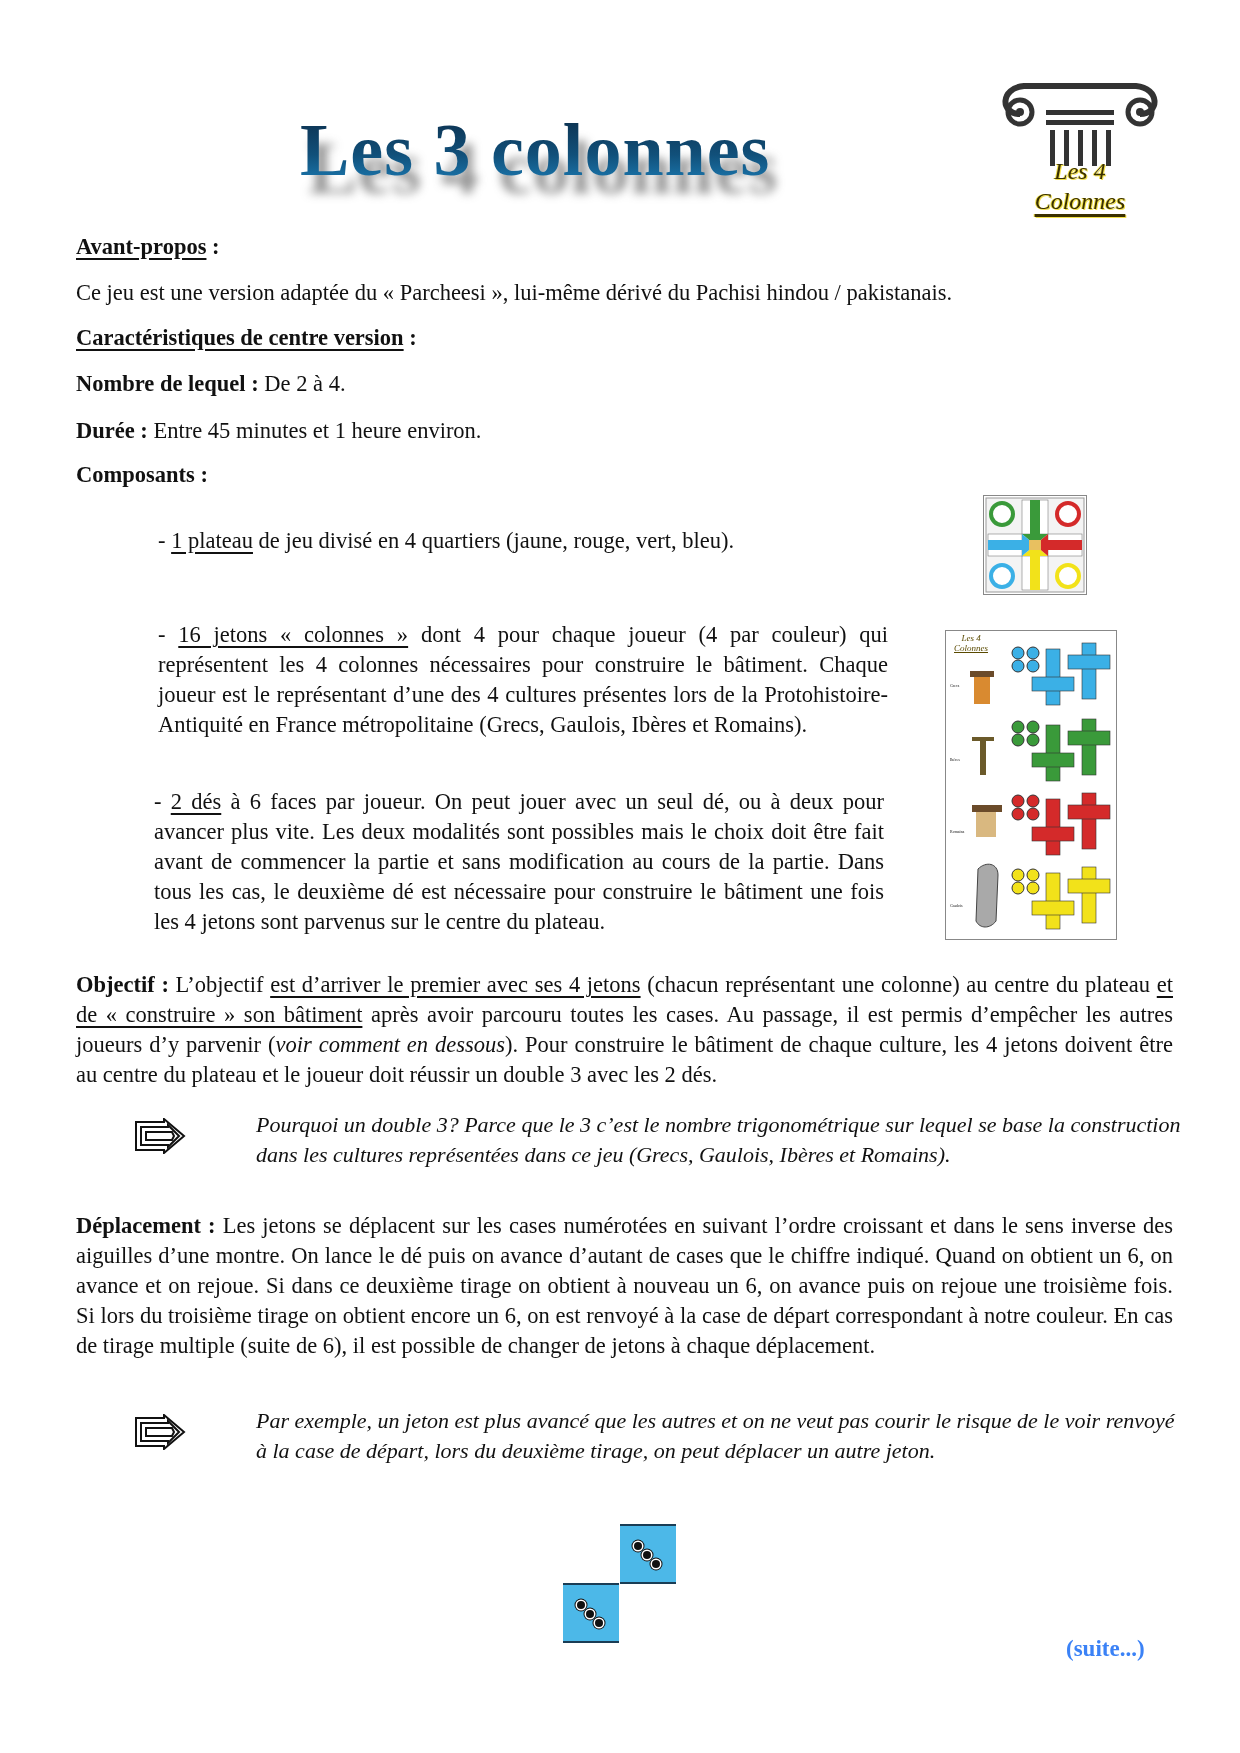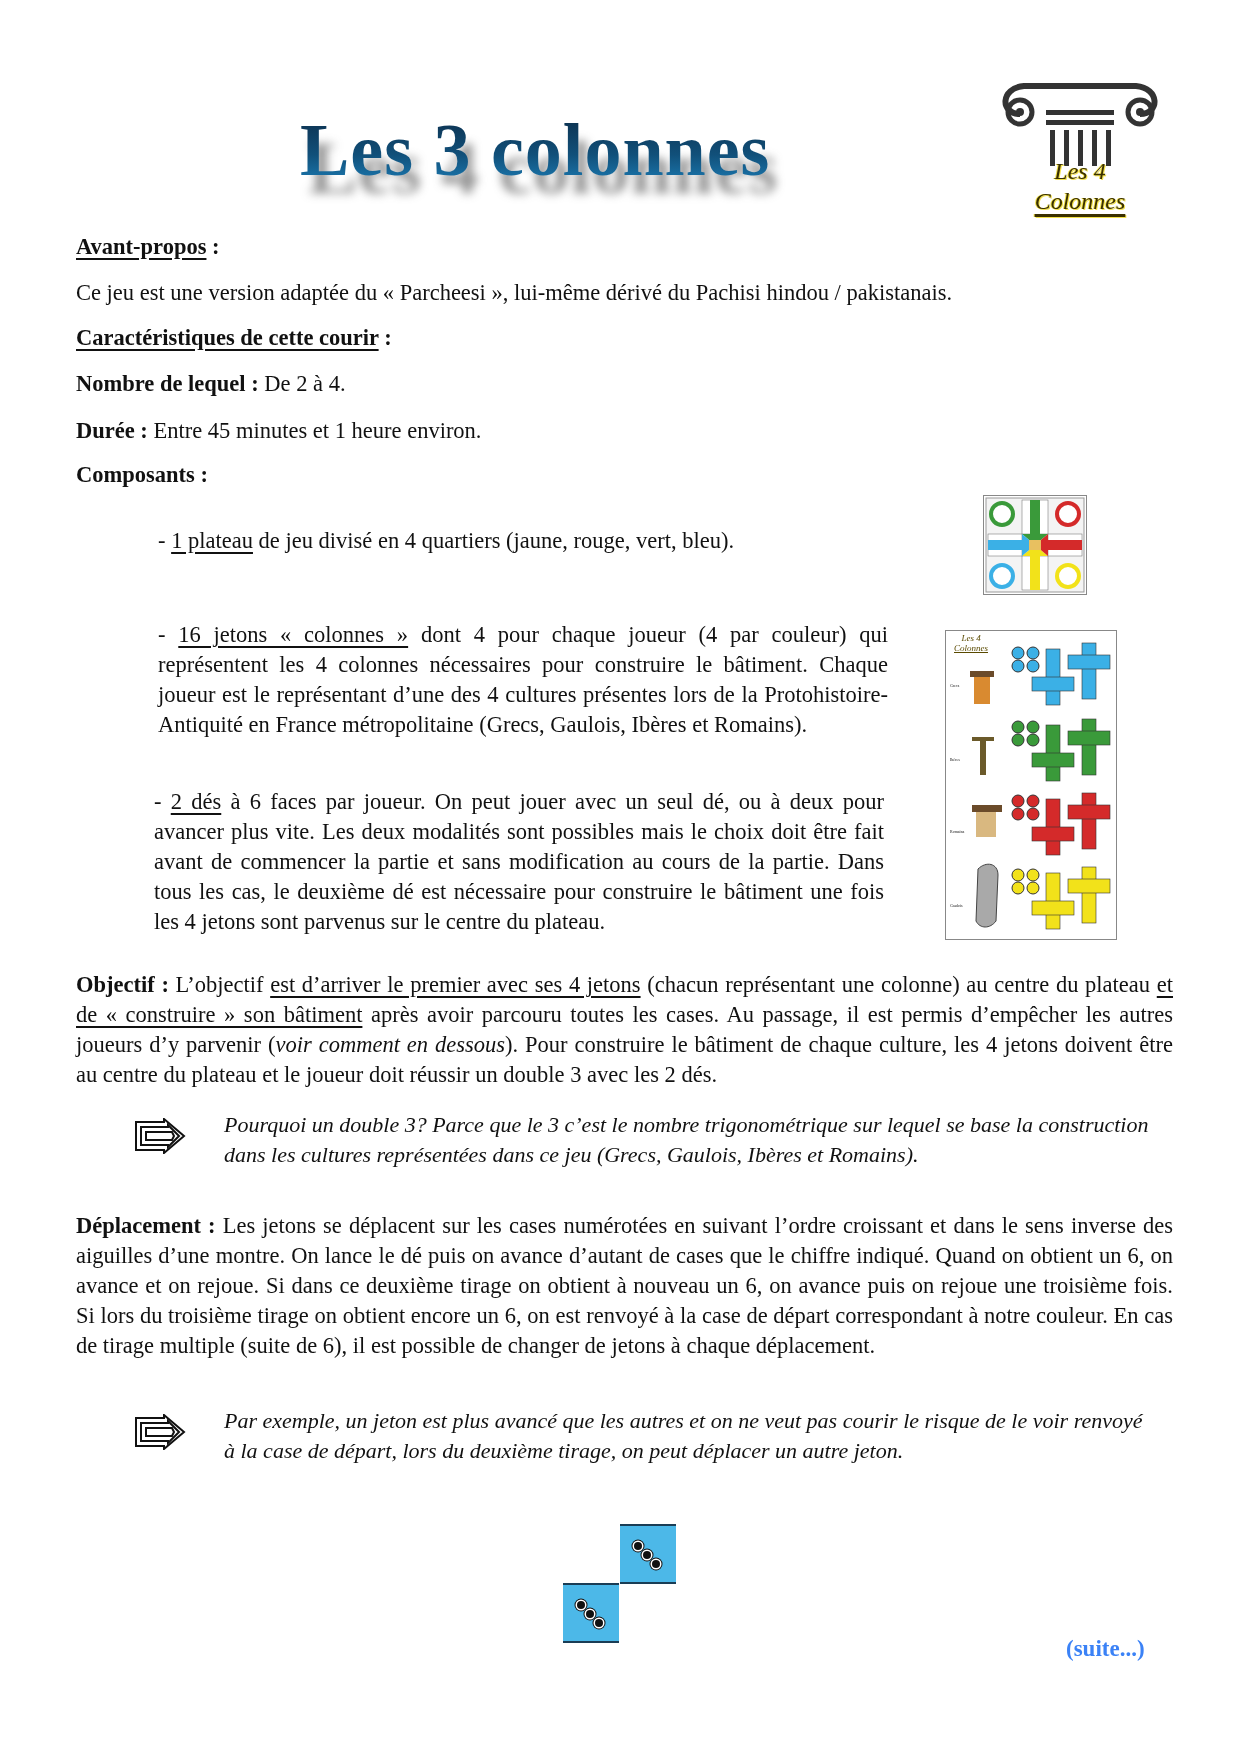--- a/index.html
+++ b/index.html
@@ -13,21 +13,21 @@
   .title-shadow { left: 308px; top: 126px; font-size: 74px; font-weight: bold; letter-spacing: 1px;
            color: rgba(60,60,60,0.55); filter: blur(5px); white-space: nowrap; }
   .logo { left: 990px; top: 80px; width: 180px; height: 150px; }
   .logo-text { position: absolute; left: 0; width: 180px; text-align: center; font-style: italic;
                font-size: 24px; color: #3a3000; text-shadow: 1px 1px 0 #f3e24a, -1px 0 0 #f3e24a; }
   .p { font-size: 22.5px; line-height: 30px; }
   .b { font-weight: bold; }
   .u { text-decoration: underline; text-decoration-thickness: 2px; text-underline-offset: 4px; }
   .just { text-align: justify; }
   .i { font-style: italic; }
-  .note { font-style: italic; font-size: 22px; line-height: 30px; }
+  .note { font-style: italic; font-size: 22px; line-height: 30px; margin-left: 32px; }
   .arrow { width: 52px; height: 36px; }
   .thumb { border: 1px solid #888; background: #fff; }
   .die { position: absolute; width: 56px; height: 56px; background: #4cb8e8;
          border-top: 2px solid #1a3d55; border-bottom: 2px solid #1a3d55; }
   .pip { position: absolute; width: 8px; height: 8px; border-radius: 50%; background: #111;
          box-shadow: 0 0 0 1.5px #fff, 0 0 0 2.5px #111; }
   .suite { left: 1066px; top: 1636px; font-size: 23px; font-weight: bold; color: #3b82f6; }
 </style>
 </head>
 <body>
@@ -53,21 +53,21 @@
   <div class="logo-text" style="top:78px;">Les 4</div>
   <div class="logo-text" style="top:108px; text-decoration: underline; text-decoration-thickness:3px; text-underline-offset:5px;">Colonnes</div>
 </div>
 
 <div class="abs p b" style="left:76px; top:232px;">
   <span class="u">Avant-propos</span><span> :</span>
 </div>
 <div class="abs p" style="left:76px; top:278px;">Ce jeu est une version adaptée du « Parcheesi », lui-même dérivé du Pachisi hindou / pakistanais.</div>
 
 <div class="abs p b" style="left:76px; top:323px;">
-  <span class="u">Caractéristiques de cette courir</span><span> :</span>
+  <span class="u">Caractéristiques de centre version</span><span> :</span>
 </div>
 <div class="abs p" style="left:76px; top:369px;">
   <span class="b">Nombre de lequel :</span><span> De 2 à 4.</span>
 </div>
 <div class="abs p" style="left:76px; top:416px;text-align:center;">
   <span class="b">Durée :</span><span> Entre 45 minutes et 1 heure environ.</span>
 </div>
 <div class="abs p b" style="left:76px; top:460px;">Composants :</div>
 
 <div class="abs p" style="left:158px; top:526px;text-align:center;">

